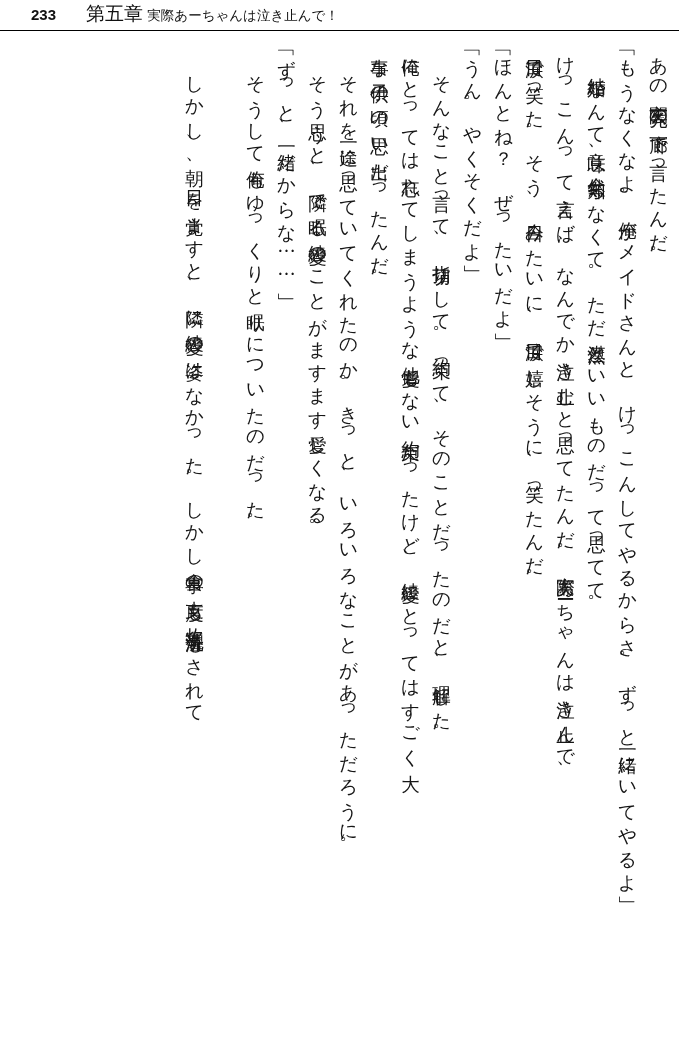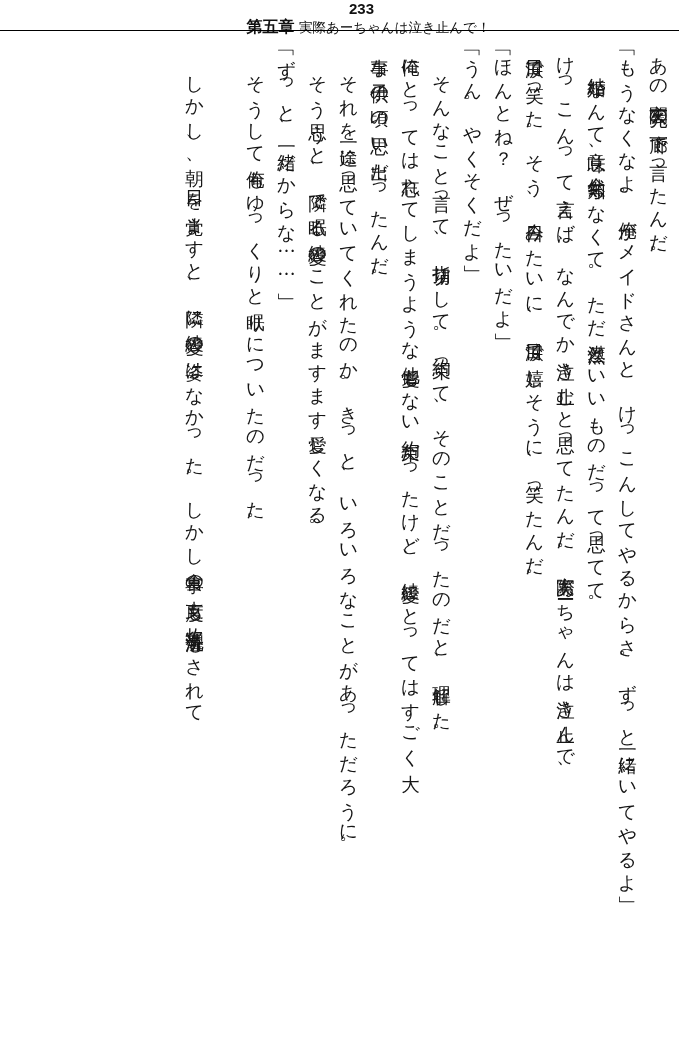--- a/index.html
+++ b/index.html
@@ -18,42 +18,42 @@
   }
   
   .header {
     position: absolute;
     left: 0;
     top: 0;
     width: 679px;
     height: 28px;
     display: flex;
     align-items: center;
-    padding-left: 44px;
+    padding-left: 31px;
     box-sizing: border-box;
-    flex-direction: column;
   }
   .header .page-number {
     font-family: "Liberation Sans", sans-serif;
     font-weight: bold;
     font-size: 15px;
     letter-spacing: 0px;
     color: #111111;
   }
   .header .chapter {
     font-family: "DejaVu Serif", serif;
     font-size: 13.5px;
     margin-left: 14px;
     color: #111111;
     white-space: nowrap;
   }
   .header .chapter .chap-label {
     font-family: "Liberation Sans", sans-serif;
-    font-weight: bold;
-    font-size: 16px;
+    font-weight: normal;
+    font-size: 19px;
+    margin-left: 16px;
   }
   .rule {
     position: absolute;
     left: 0;
     top: 30px;
     width: 679px;
     height: 1px;
     background: #000000;
   }
 

